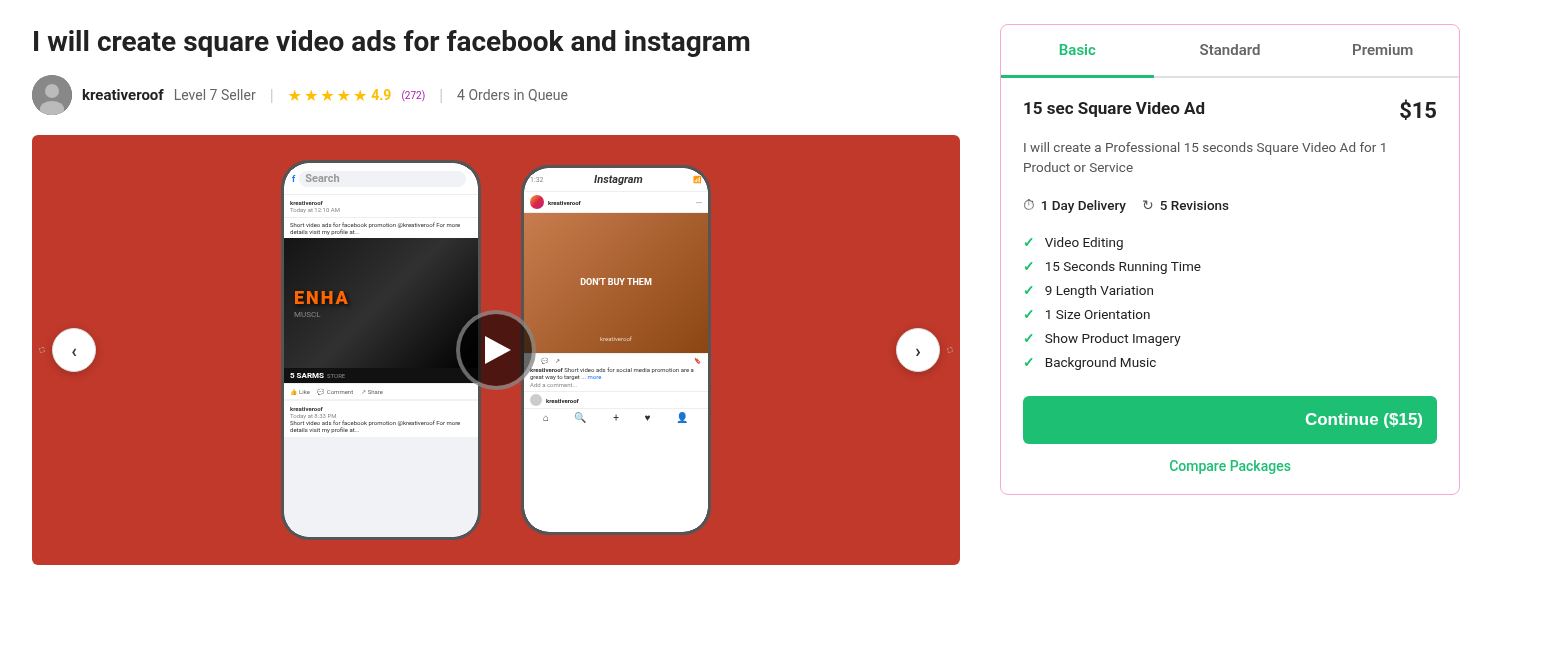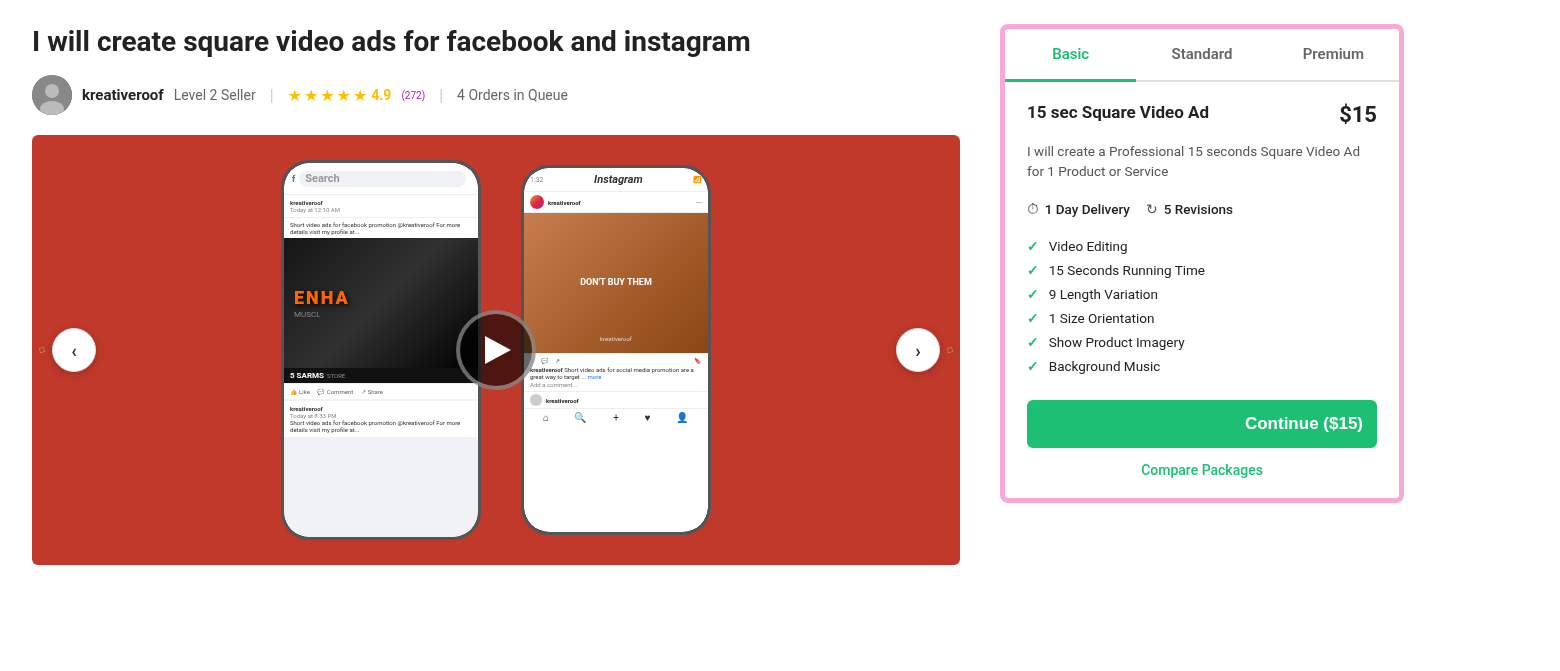--- a/index.html
+++ b/index.html
@@ -17,23 +17,23 @@
       padding: 24px 32px 24px 32px;
       width: 100%;
       min-height: 671px;
     }
     .left-panel {
       flex: 1;
       padding-right: 32px;
       max-width: 960px;
     }
     .right-panel {
-      width: 404px;
+      width: 460px;
       flex-shrink: 0;
-      border: 5px solid #f9a8d4;
+      border: 1px solid #f9a8d4;
       border-radius: 8px;
       overflow: hidden;
       align-self: flex-start;
     }
 
     
     .gig-title {
       font-size: 28px;
       font-weight: 700;
       color: #222;
@@ -432,21 +432,21 @@
       <div class="seller-avatar">
         <div class="avatar-img">
           <svg width="40" height="40" viewBox="0 0 40 40">
             <circle cx="20" cy="20" r="20" fill="#888"></circle>
             <circle cx="20" cy="16" r="7" fill="#bbb"></circle>
             <ellipse cx="20" cy="34" rx="12" ry="8" fill="#bbb"></ellipse>
           </svg>
         </div>
       </div>
       <span class="seller-name">kreativeroof</span>
-      <span class="seller-level">Level 2 Seller</span>
+      <span class="seller-level">Level 7 Seller</span>
       <span class="separator">|</span>
       <div class="stars">
         <span class="star">★</span>
         <span class="star">★</span>
         <span class="star">★</span>
         <span class="star">★</span>
         <span class="star">★</span>
         <span class="rating-num">4.9</span>
       </div>
       <span class="review-count">(272)</span>

